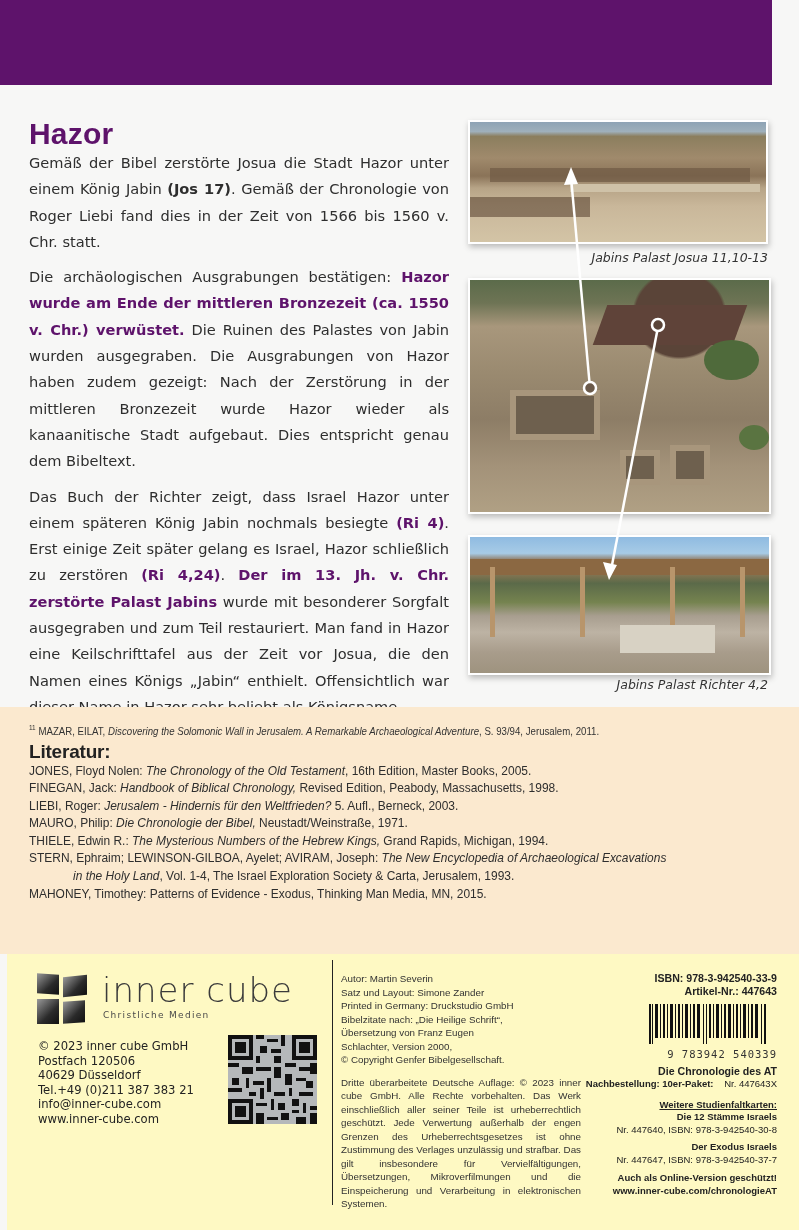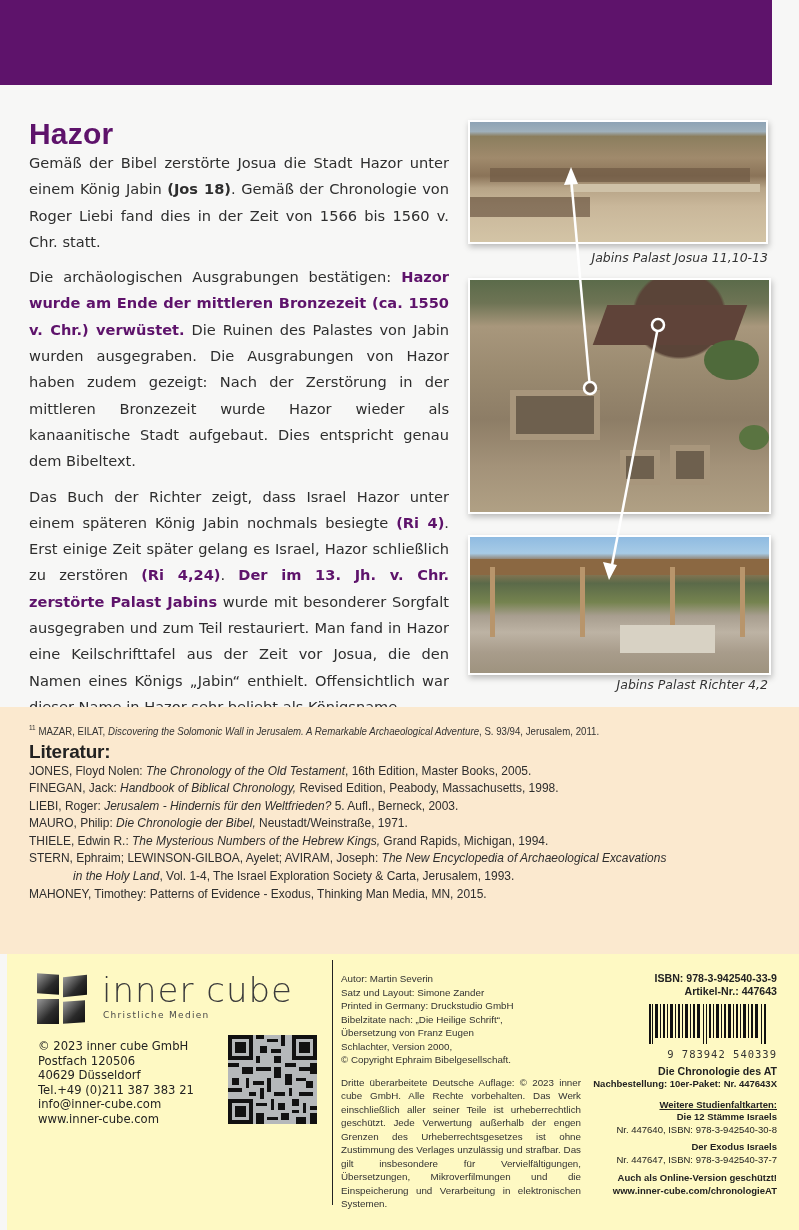--- a/index.html
+++ b/index.html
@@ -61,34 +61,34 @@
   .address { position: absolute; left: 31px; top: 85px; font-family: "DejaVu Sans", sans-serif; font-size: 11.6px; line-height: 14.5px; color: #222; }
   .qr { position: absolute; left: 221px; top: 81px; width: 89px; height: 89px; background: #b5b8ba; }
   .divider { position: absolute; left: 325px; top: 6px; width: 1px; height: 245px; background: #222; }
   .colophon { position: absolute; left: 334px; top: 18px; width: 240px; font-family: "Liberation Sans", sans-serif; font-size: 9.8px; line-height: 13.5px; color: #333; }
   .colophon .legal { margin-top: 9px; text-align: justify; }
   .isbn-col { position: absolute; right: 29px; top: 18px; width: 220px; text-align: right; font-family: "Liberation Sans", sans-serif; color: #222; }
   .isbn-col .bold { font-weight: bold; font-size: 10.6px; line-height: 13px; }
   .barcode { display: inline-block; margin-top: 6px; width: 138px; height: 40px; position: relative; }
   .barcode-digits { font-family: "DejaVu Sans Mono", monospace; font-size: 10.5px; color: #333; letter-spacing: 1px; margin-top: 0; line-height: 12px; }
   .isbn-col .small { font-size: 9.5px; line-height: 12.5px; }
-  .isbn-col .norm { font-weight: bold; }
+  .isbn-col .norm { font-weight: normal; margin-left: 8px; }
   .isbn-col .u { text-decoration: underline; }
   .gap { height: 8px; }
 </style>
 </head>
 <body>
 
 <div class="top-band"></div>
 
 <section class="main">
   <div class="main-text">
     <h1 class="title">Hazor</h1>
     <p class="para">
-      <span>Gemäß der Bibel zerstörte Josua die Stadt Hazor unter einem König Jabin </span><b>(Jos 18)</b><span>. Gemäß der Chronologie von Roger Liebi fand dies in der Zeit von 1566 bis 1560 v. Chr. statt.</span>
+      <span>Gemäß der Bibel zerstörte Josua die Stadt Hazor unter einem König Jabin </span><b>(Jos 17)</b><span>. Gemäß der Chronologie von Roger Liebi fand dies in der Zeit von 1566 bis 1560 v. Chr. statt.</span>
     </p>
     <p class="para">
       <span>Die archäologischen Ausgrabungen bestätigen: </span><span class="hl">Hazor wurde am Ende der mittleren Bronzezeit (ca. 1550 v. Chr.) verwüstet.</span><span> Die Ruinen des Palastes von Jabin wurden ausgegraben. Die Ausgrabungen von Hazor haben zudem gezeigt: Nach der Zerstörung in der mittleren Bronzezeit wurde Hazor wieder als kanaanitische Stadt aufgebaut. Dies entspricht genau dem Bibeltext.</span>
     </p>
     <p class="para">
       <span>Das Buch der Richter zeigt, dass Israel Hazor unter einem späteren König Jabin nochmals besiegte </span><span class="hl">(Ri 4)</span><span>. Erst einige Zeit später gelang es Israel, Hazor schließlich zu zerstören </span><span class="hl">(Ri 4,24)</span><span>. </span><span class="hl">Der im 13. Jh. v. Chr. zerstörte Palast Jabins</span><span> wurde mit besonderer Sorgfalt ausgegraben und zum Teil restauriert. Man fand in Hazor eine Keilschrifttafel aus der Zeit vor Josua, die den Namen eines Königs „Jabin“ enthielt. Offensichtlich war dieser Name in Hazor sehr beliebt als Königsname.</span>
     </p>
   </div>
 
   <div class="photo photo1">
@@ -217,21 +217,21 @@
 
   <div class="divider"></div>
 
   <div class="colophon">
     <div>Autor: Martin Severin</div>
     <div>Satz und Layout: Simone Zander</div>
     <div>Printed in Germany: Druckstudio GmbH</div>
     <div>Bibelzitate nach: „Die Heilige Schrift“,</div>
     <div>Übersetzung von Franz Eugen</div>
     <div>Schlachter, Version 2000,</div>
-    <div>© Copyright Ephraim Bibelgesellschaft.</div>
+    <div>© Copyright Genfer Bibelgesellschaft.</div>
     <div class="legal">Dritte überarbeitete Deutsche Auflage: © 2023 inner cube GmbH. Alle Rechte vorbehalten. Das Werk einschließlich aller seiner Teile ist urheberrechtlich geschützt. Jede Verwertung außerhalb der engen Grenzen des Urheberrechtsgesetzes ist ohne Zustimmung des Verlages unzulässig und strafbar. Das gilt insbesondere für Vervielfältigungen, Übersetzungen, Mikroverfilmungen und die Einspeicherung und Verarbeitung in elektronischen Systemen.</div>
   </div>
 
   <div class="isbn-col">
     <div class="bold">ISBN: 978-3-942540-33-9</div>
     <div class="bold">Artikel-Nr.: 447643</div>
     <svg class="barcode" viewBox="0 0 138 40" shape-rendering="crispEdges">
       <g fill="#111">
         <rect x="10" y="0" width="1.5" height="40"></rect>
           <rect x="13" y="0" width="1" height="40"></rect>

